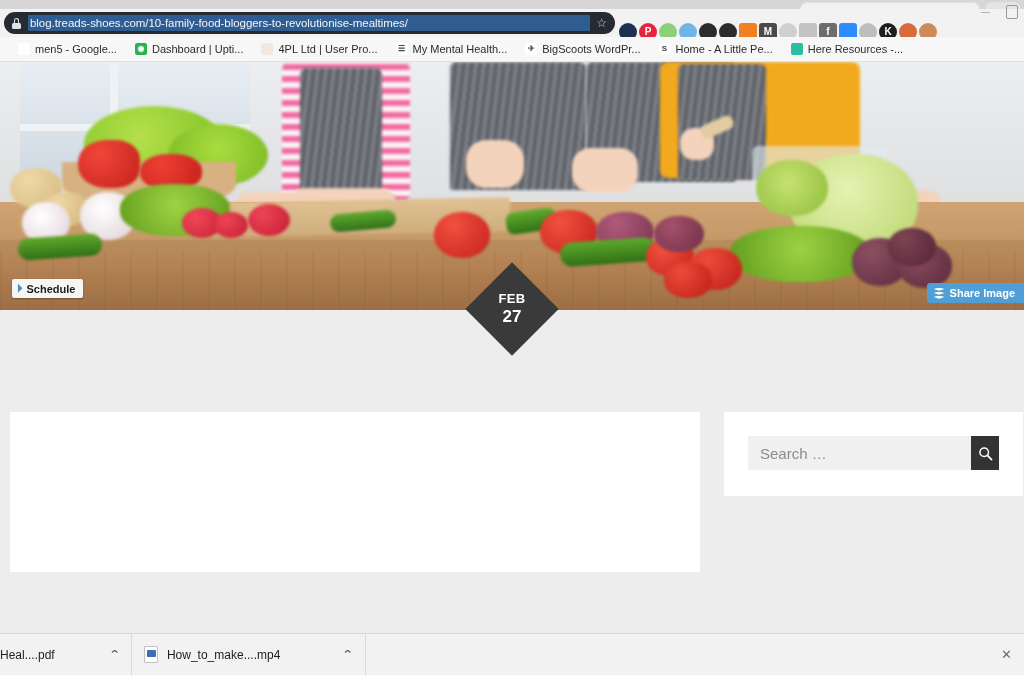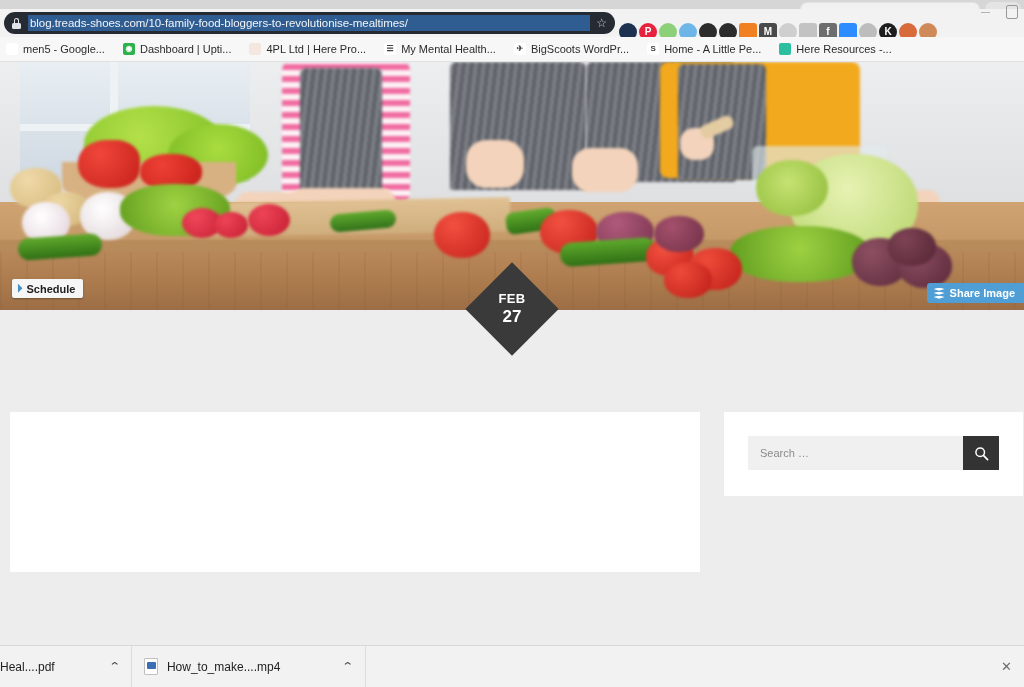--- a/index.html
+++ b/index.html
@@ -239,39 +239,39 @@
 
   .sidebar { width: 299px; }
   .widget {
     background: #ffffff; width: 299px;
   }
   .widget.search-widget { padding: 24px 24px 26px; }
   .search-row { display: flex; height: 34px; }
   .search-input {
     flex: 1 1 auto; background: #f0f0f0; border: none; outline: none;
     font-family: "Liberation Sans", sans-serif;
-    font-size: 11px; color: #0c4a6e; padding: 0 12px;
+    font-size: 15px; color: #0c4a6e; padding: 0 12px;
   }
   .search-input::placeholder { color: #8b8b8b; }
   .search-btn {
     width: 36px; height: 34px; background: #333333;
     border: none; cursor: pointer;
     display: flex; align-items: center; justify-content: center;
   }
   .search-btn svg { display: block; }
   .widget-gap { height: 16px; }
   .widget.recent-widget { padding: 28px 20px 24px; text-align: center; }
   .widget-title {
     font-size: 13px; font-weight: bold; color: #333333;
     letter-spacing: 1.1px;
   }
 
   
   .shelf {
-    position: absolute; left: 0; bottom: 0; width: 1024px; height: 42px;
+    position: absolute; left: 0; bottom: 12px; width: 1024px; height: 42px;
     background: #f2f2f2; border-top: 1px solid #d8d8d8;
     display: flex; align-items: center;
   }
   .dl-item {
     height: 42px; display: flex; align-items: center; gap: 9px;
     padding: 0 12px; border-right: 1px solid #dcdcdc;
     font-size: 12px; color: #222;
     flex: 0 0 auto; white-space: nowrap;
   }
   .dl-item.clipped { padding-left: 0; }
@@ -322,31 +322,31 @@
         <span class="ext sq" style="background: rgb(109, 109, 109);">f</span>
         <span class="ext sq" style="background: rgb(45, 140, 255);"></span>
         <span class="ext" style="background: rgb(189, 189, 189);"></span>
         <span class="ext" style="background: rgb(30, 30, 30);">K</span>
         <span class="ext" style="background: rgb(217, 106, 60);"></span>
         <span class="ext" style="background: rgb(208, 138, 90);"></span>
       </div>
   </div>
 
   <div class="bookmarks" id="bookmarks-bar">
-      <div class="bm" style="padding-left: 6px;">
+      <div class="bm" style="padding-left: 18px;">
         <span class="fav" style="background: rgb(255, 255, 255); color: rgb(68, 68, 68);"></span>
         <span>men5 - Google...</span>
       </div>
       <div class="bm">
         <span class="fav" style="background: rgb(43, 178, 76); color: rgb(255, 255, 255);">◉</span>
         <span>Dashboard | Upti...</span>
       </div>
       <div class="bm">
         <span class="fav" style="background: rgb(244, 231, 223); color: rgb(68, 68, 68);"></span>
-        <span>4PL Ltd | Here Pro...</span>
+        <span>4PL Ltd | User Pro...</span>
       </div>
       <div class="bm">
         <span class="fav" style="background: rgb(255, 255, 255); color: rgb(68, 68, 68);">☰</span>
         <span>My Mental Health...</span>
       </div>
       <div class="bm">
         <span class="fav" style="background: rgb(255, 255, 255); color: rgb(68, 68, 68);">✈</span>
         <span>BigScoots WordPr...</span>
       </div>
       <div class="bm">

